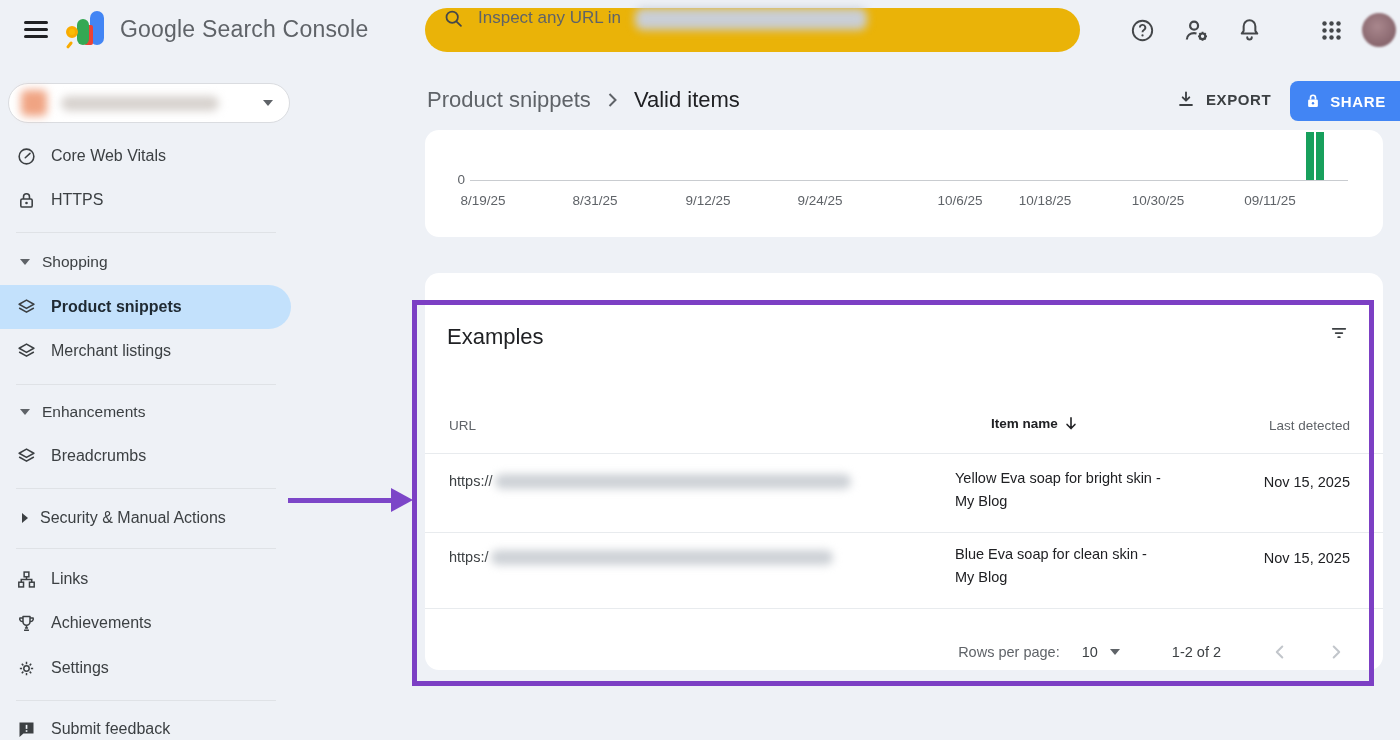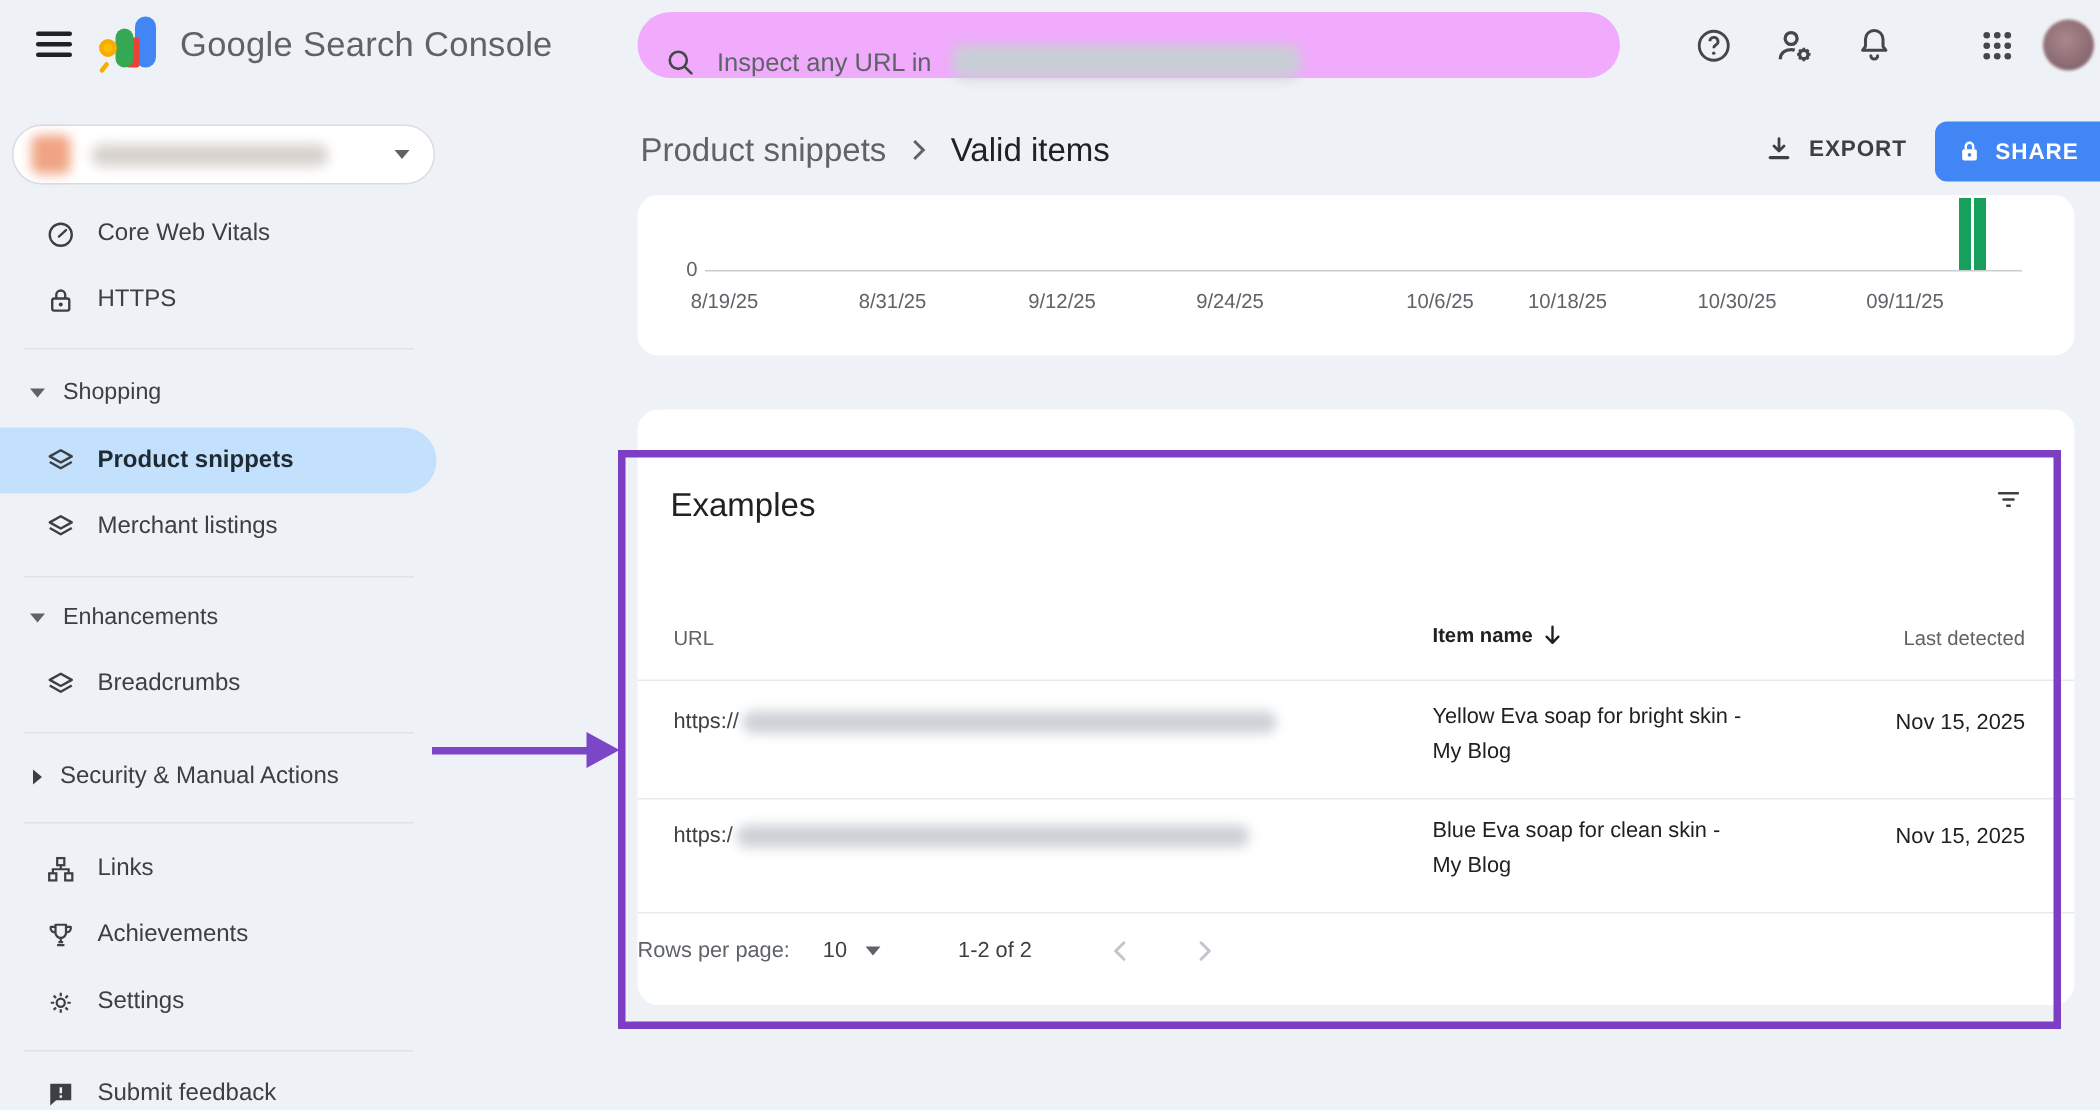--- a/index.html
+++ b/index.html
@@ -19,34 +19,34 @@
   .hamburger { width:24px; height:17px; display:flex; flex-direction:column; justify-content:space-between; cursor:pointer; }
   .hamburger span { display:block; height:2.6px; background:#202124; border-radius:2px; }
   .logo { width:42px; height:40px; position:relative; }
   .logo .lblue { position:absolute; left:24px; top:2px; width:14px; height:34px; background:#4285f4; border-radius:7px; }
   .logo .lred { position:absolute; left:18px; top:16px; width:9px; height:20px; background:#ea4335; border-radius:2px; }
   .logo .lgreen { position:absolute; left:11px; top:10px; width:12px; height:26px; background:#34a853; border-radius:6px; }
   .logo .lens { position:absolute; left:0px; top:17px; width:12px; height:12px; border:3.5px solid #f9ab00; border-radius:50%; background:#fbbc04; }
   .logo .handle { position:absolute; left:2px; top:32px; width:3.2px; height:8px; background:#f9ab00; border-radius:2px; transform:rotate(38deg); }
   .app-title { font-size:23px; color:#5f6368; letter-spacing:.2px; white-space:nowrap; }
 
-  .search-pill { left:425px; top:8px; width:655px; height:44px; background:#f0abfc; border-radius:22px; display:flex; align-items:flex-end; padding:0 18px; cursor:text; }
+  .search-pill { left:425px; top:8px; width:655px; height:44px; background:#eab308; border-radius:22px; display:flex; align-items:flex-start; padding:0 18px; cursor:text; }
   .search-pill .ph { font-size:17px; color:#5f6368; margin-left:14px; white-space:nowrap; }
   .blurbar { background:#c9ced6; border-radius:8px; filter:blur(4px); }
 
   .topicon { color:#44474a; display:flex; align-items:center; justify-content:center; cursor:pointer; }
   .avatar { width:34px; height:34px; border-radius:50%; background:radial-gradient(circle at 45% 40%, #a9878d 0%, #8d6b72 60%, #7c5d64 100%); filter:blur(1px); cursor:pointer; }
 
   
   .prop-pill { left:8px; top:83px; width:282px; height:40px; background:#fff; border:1px solid #dadce0; border-radius:21px; display:flex; align-items:center; padding:0 16px 0 12px; cursor:pointer; }
   .favicon-blur { width:26px; height:26px; border-radius:5px; background:#f0a483; filter:blur(4px); }
   .caret-down { width:0; height:0; border-left:5.5px solid transparent; border-right:5.5px solid transparent; border-top:6.5px solid #5f6368; }
   .caret-right { width:0; height:0; border-top:5.5px solid transparent; border-bottom:5.5px solid transparent; border-left:6.5px solid #3c4043; }
 
-  .side-item { position:absolute; left:0; width:291px; height:44px; display:flex; align-items:center; padding-left:28px; cursor:pointer; color:#3c4043; }
+  .side-item { position:absolute; left:0; width:291px; height:44px; display:flex; align-items:center; padding-left:14px; cursor:pointer; color:#3c4043; }
   .side-item .icon { width:24px; display:flex; justify-content:center; color:#3c4043; }
   .side-item .lbl { margin-left:13px; font-size:16px; white-space:nowrap; }
   .side-item.selected { background:#c3e1fc; border-radius:0 24px 24px 0; color:#192832; }
   .side-item.selected .lbl { font-weight:bold; color:#1f2a33; }
   .side-head { position:absolute; left:0; width:291px; height:44px; display:flex; align-items:center; padding-left:20px; cursor:pointer; }
   .side-head .lbl { margin-left:12px; font-size:15.5px; color:#3c4043; }
   .sdiv { position:absolute; left:16px; width:260px; height:1px; background:#dfe2e6; }
 
   
   .crumb-parent { font-size:22px; color:#5f6368; cursor:pointer; }
@@ -56,28 +56,28 @@
 
   .card { background:#fff; border-radius:14px; position:absolute; }
   .axis-line { position:absolute; left:45px; width:878px; top:50px; height:1px; background:#c9ccd0; }
   .bar { position:absolute; width:8px; background:#17a05c; cursor:pointer; }
   .tick { position:absolute; top:63px; transform:translateX(-50%); font-size:13.5px; color:#5f6368; white-space:nowrap;text-align:right; }
   .yzero { position:absolute; left:18px; top:42px; width:22px; text-align:right; font-size:13.5px; color:#5f6368; }
 
   .ex-title { position:absolute; left:22px; top:51px; font-size:22px; color:#202124; }
   .filter-ic { position:absolute; right:34px; top:50px; color:#3c4043; cursor:pointer; }
   .col-head { font-size:13.5px; color:#5f6368; }
-  .col-head.sorted { color:#202124; font-weight:bold; display:flex; align-items:center; gap:6px; cursor:pointer; }
+  .col-head.sorted { color:#202124; font-weight:bold; display:flex; align-items:center; gap:6px; cursor:pointer;margin-left:36px; }
   .row-div { position:absolute; left:0; width:958px; height:1px; background:#e8ebee; }
   .cell-url { position:absolute; left:24px; font-size:14.5px; color:#3c4043; display:flex; align-items:flex-end; }
   .cell-name { position:absolute; left:530px; width:214px; font-size:14.5px; color:#202124; line-height:23px; }
   .cell-date { position:absolute; right:33px; font-size:14.5px; color:#202124; }
   .url-blur { height:15px; background:#cdd1d6; border-radius:7px; filter:blur(4px); margin-left:2px; }
 
-  .pager { position:absolute; left:0; right:0; top:331px; height:60px; display:flex; align-items:center; padding-right:36px; }
+  .pager { position:absolute; left:0; right:0; top:349px; height:60px; display:flex; align-items:center; justify-content:flex-end; padding-right:36px; }
   .pager .rpp { font-size:14.5px; color:#5f6368; }
   .pager .rppv { font-size:14.5px; color:#3c4043; margin-left:22px; }
   .pager .range { font-size:14.5px; color:#3c4043; margin-left:52px; }
   .pager .chev { color:#c2c6cb; margin-left:34px; cursor:default; }
 
   .purple-box { position:absolute; left:412px; top:300px; width:962px; height:386px; border:5px solid #7c3fc4; pointer-events:none; z-index:20; }
   .arrow-shaft { position:absolute; left:288px; top:498px; width:106px; height:5px; background:#7c46c8; z-index:21; }
   .arrow-head { position:absolute; left:391px; top:488px; width:0; height:0; border-top:12px solid transparent; border-bottom:12px solid transparent; border-left:22px solid #7c46c8; z-index:21; }
 
   svg { display:block; }

